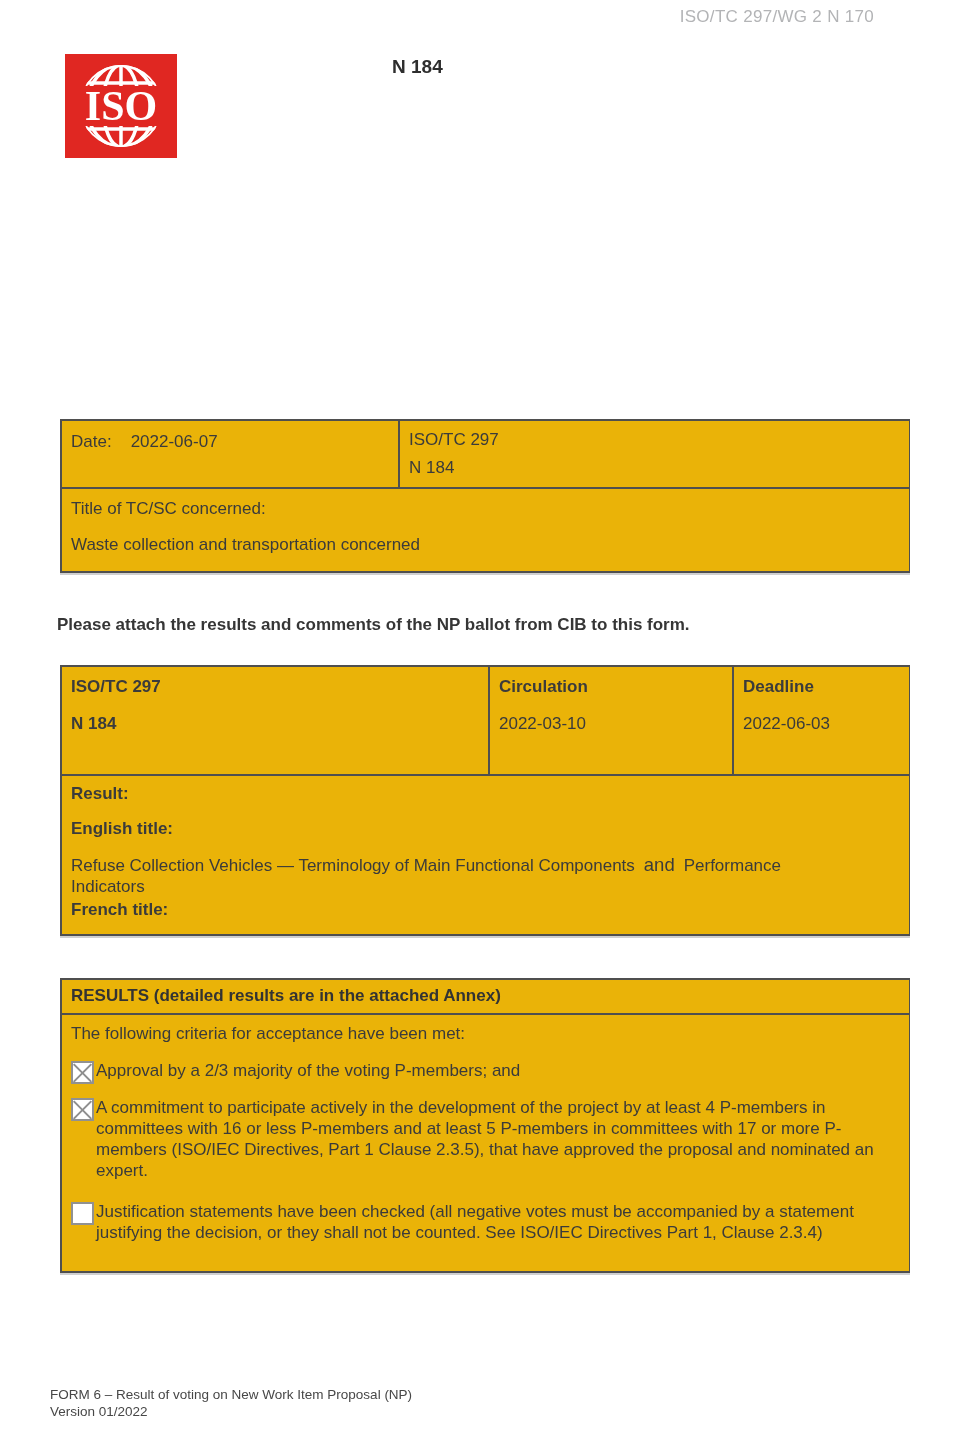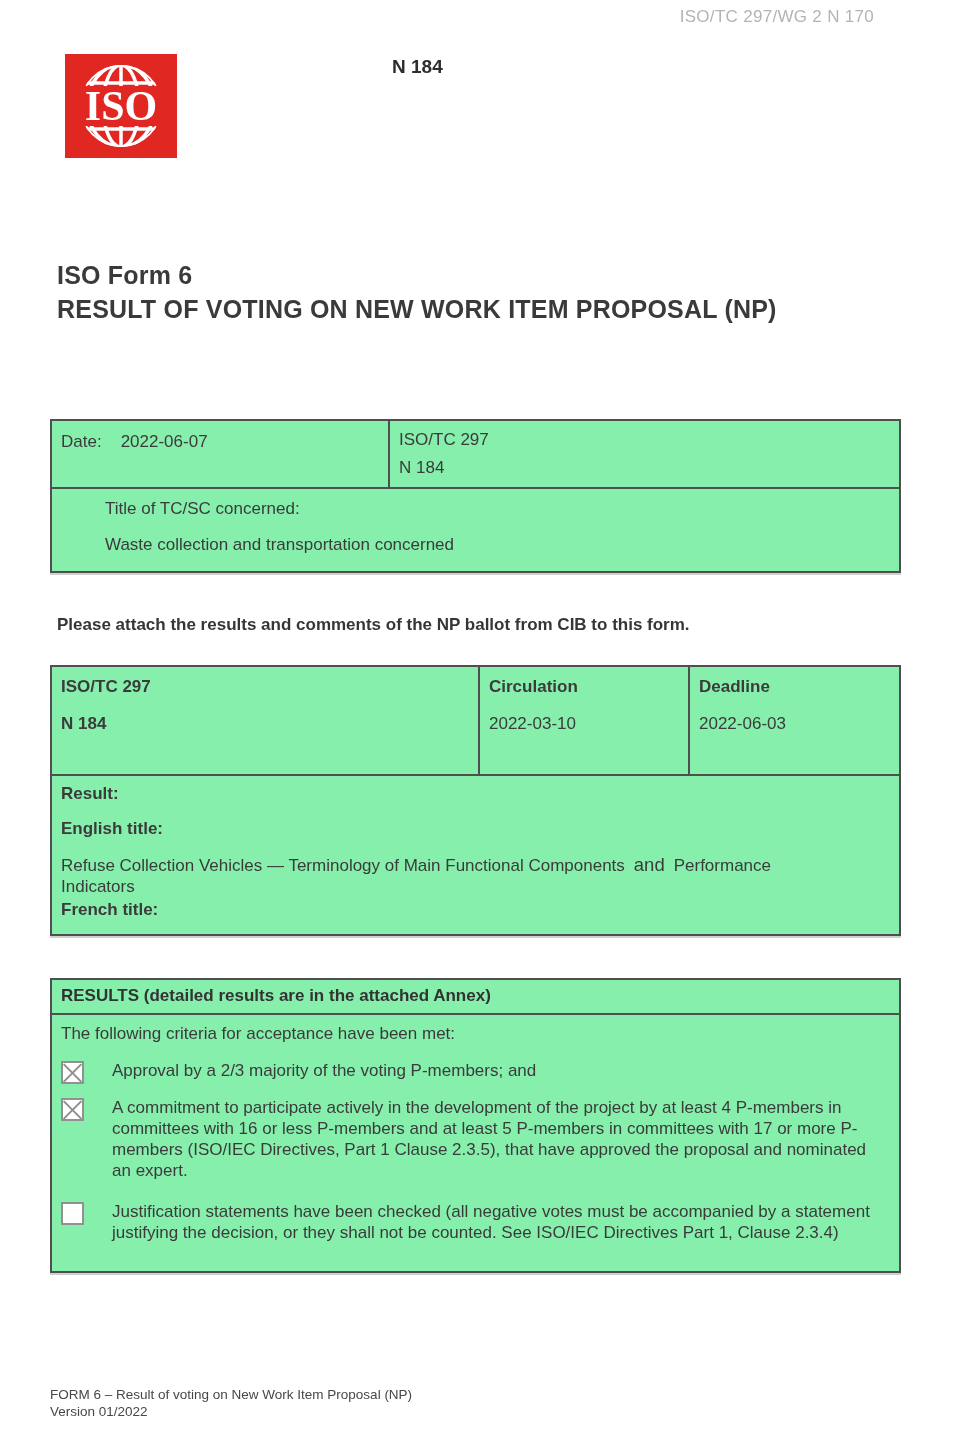--- a/index.html
+++ b/index.html
@@ -21,60 +21,60 @@
     position:absolute;left:392px;top:56px;
     font-size:19px;font-weight:bold;color:#2e2e2e;
   }
   .title-block{
     position:absolute;left:57px;top:258px;
     font-size:25px;font-weight:bold;line-height:34px;
     color:#3a3a3a;letter-spacing:.2px;
   }
   
   .form-table{
-    position:absolute;left:50px;width:851px;
-    border:2px solid #4f4f4f;background:#86efac;
+    position:absolute;left:60px;width:851px;
+    border:2px solid #4f4f4f;background:#eab308;
     font-size:17px;
     box-shadow:0 2px 0 rgba(120,120,120,.35);
     box-sizing:border-box;
   }
   .t1{top:419px;}
   .t2{top:665px;}
   .t3{top:978px;}
   .trow{display:flex;}
   .rb{border-bottom:2px solid #4f4f4f;}
   .cell{box-sizing:border-box;padding:10px 10px 10px 9px;}
   .cl{border-left:2px solid #4f4f4f;}
   .b{font-weight:bold;}
   
   .t1 .c-date{width:336px;padding:11px 10px 26px 9px;}
   .t1 .c-ref{flex:1;padding:9px 10px 9px 9px;}
   .t1 .c-ref .ln2{margin-top:8px;}
-  .t1 .r2{padding:10px 23px 16px 9px;margin-left:44px;}
+  .t1 .r2{padding:10px 23px 16px 9px;}
   .t1 .r2 .val{margin-top:16px;}
   .date-val{margin-left:19px;}
   
   .attach-note{
     position:absolute;left:57px;top:615px;
     font-size:17px;font-weight:bold;color:#363636;
   }
   
   .t2 .c1{width:426px;padding:10px 10px 24px 9px;}
   .t2 .c2{width:210px;padding:10px 20px 24px 9px;}
-  .t2 .c3{flex:1;padding:10px 10px 40px 9px;}
+  .t2 .c3{flex:1;padding:10px 10px 40px 9px;margin-left:34px;}
   .t2 .ln2{margin-top:17px;}
   .t2 .r2{padding:8px 10px 14px 9px;}
   .t2 .mt{margin-top:15px;}
   .t2 .eng-title{max-width:782px;line-height:21px;margin-top:15px;}
   .and-word{font-size:18.5px;margin:0 9px;}
   .t2 .french-label{margin-top:3px;}
   
   .t3 .hdr{padding:6px 10px 7px 9px;font-weight:bold;color:#333;}
   .t3 .body{padding:9px 10px 28px 9px;}
-  .criterion{display:flex;gap:28px;align-items:flex-start;}
+  .criterion{display:flex;gap:2px;align-items:flex-start;}
   .crit-1{margin-top:16px;}
   .crit-2{margin-top:13px;}
   .crit-3{margin-top:20px;}
   .crit-text{flex:1;max-width:780px;line-height:21px;}
   .checkbox{
     position:relative;flex:0 0 auto;
     width:19px;height:19px;margin-top:1px;
     border:2px solid #919191;background:#fff;
     cursor:pointer;
   }
@@ -116,24 +116,20 @@
         <line x1="10" y1="29" x2="102" y2="29"></line>
         <line x1="10" y1="75" x2="102" y2="75"></line>
       </g>
       <rect x="6" y="32" width="100" height="40" fill="#e02722"></rect>
       <text class="logo-iso-text" x="56" y="66" text-anchor="middle" font-size="42" fill="#ffffff">ISO</text>
     </svg>
   </div>
 
   <div class="n184-top">N 184</div>
 
-  <div class="title-block">
-    <div>ISO Form 6</div>
-    <div>RESULT OF VOTING ON NEW WORK ITEM PROPOSAL (NP)</div>
-  </div>
 
   <div class="form-table t1">
     <div class="trow rb">
       <div class="cell c-date">
         <span>Date:</span><span class="date-val">2022-06-07</span>
       </div>
       <div class="cell cl c-ref">
         <div>ISO/TC 297</div>
         <div class="ln2">N 184</div>
       </div>

